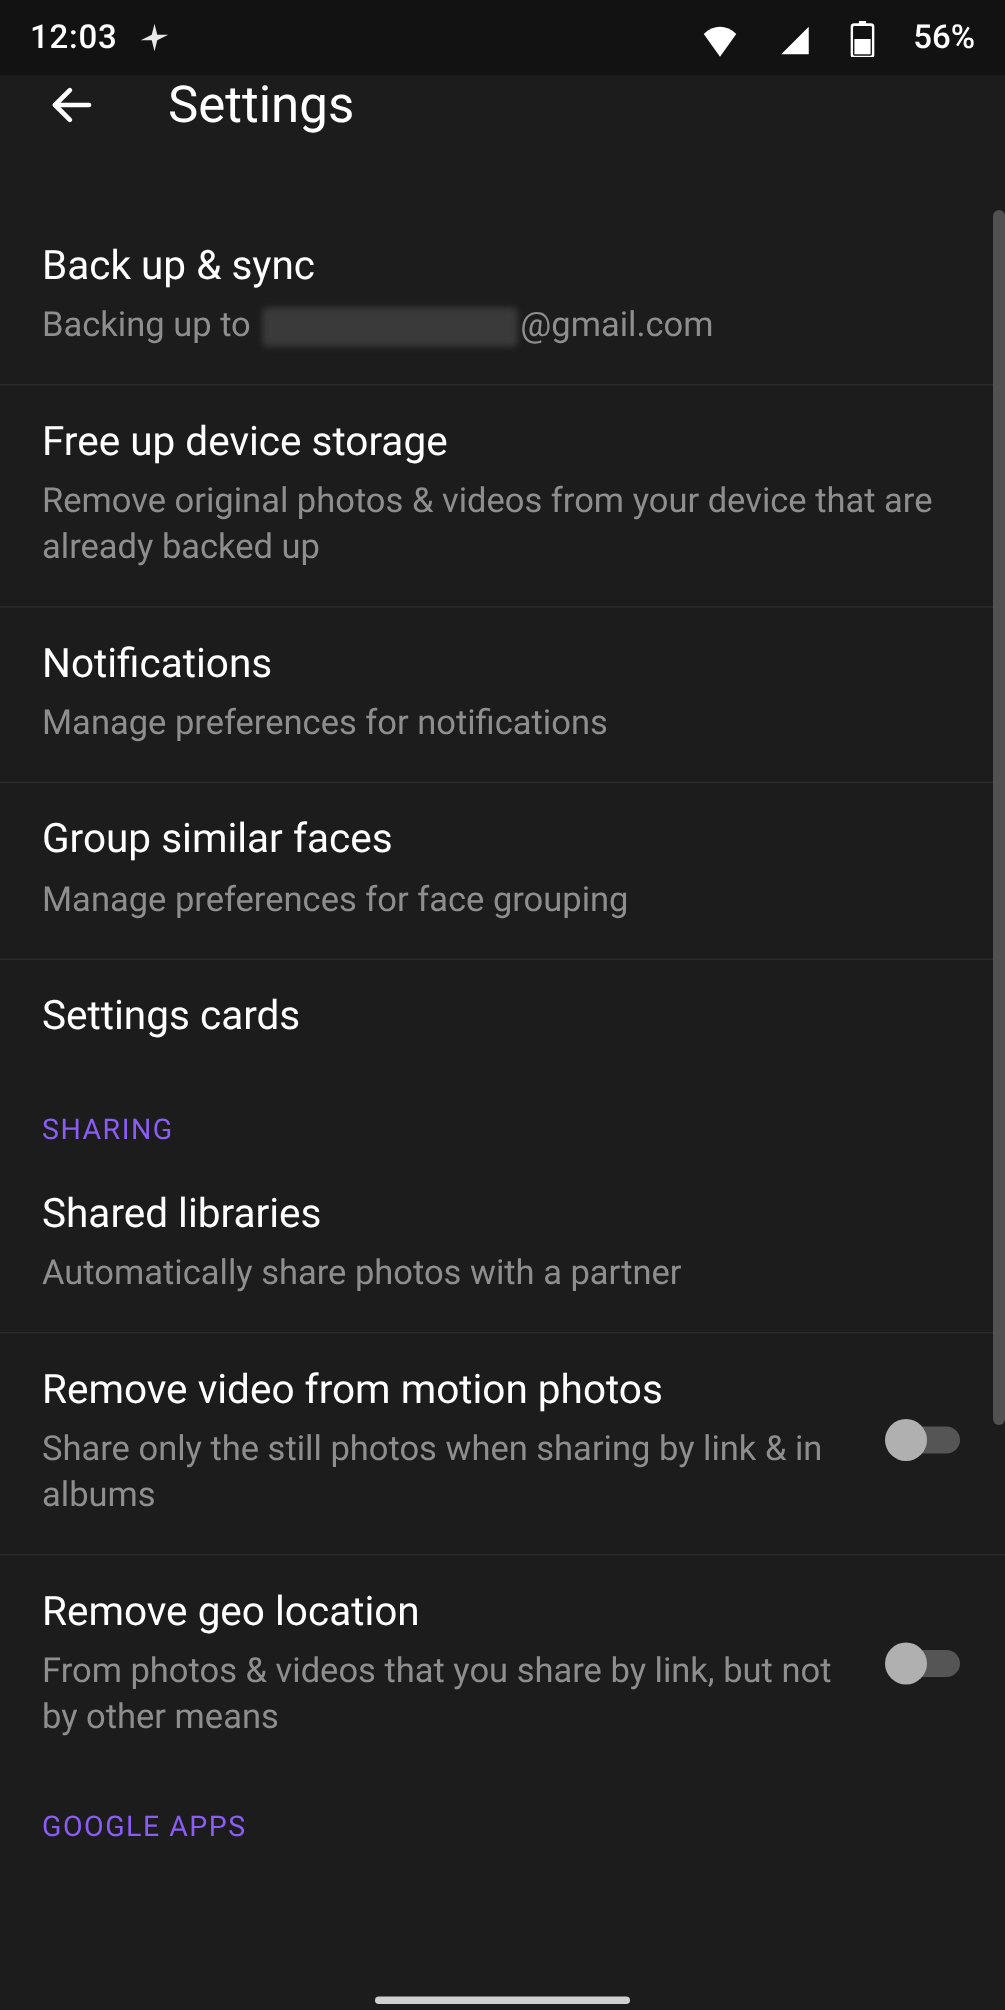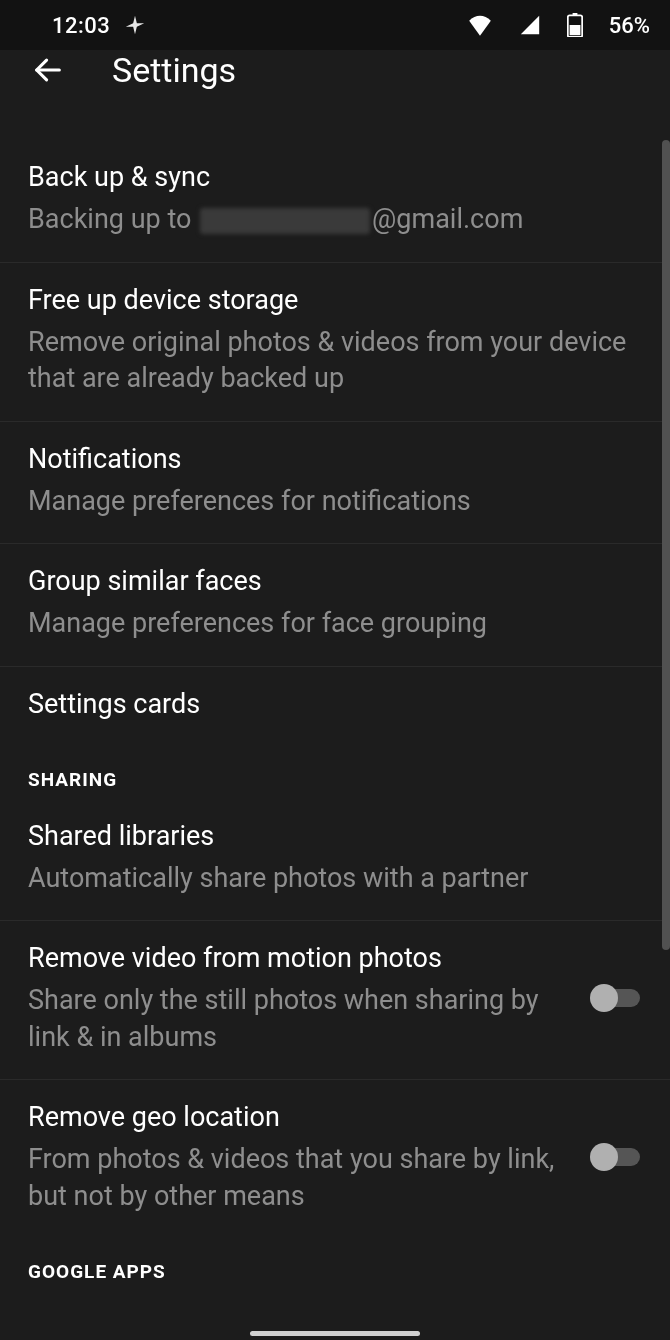--- a/index.html
+++ b/index.html
@@ -1,44 +1,44 @@
 <!DOCTYPE html>
 <html><head>
 <meta charset="utf-8">
 <style>
   * { box-sizing: border-box; margin:0; padding:0; }
   html,body { width:670px; height:1340px; background:#121212; color:#e6e6e6; font-family: Roboto, "Helvetica Neue", Arial, sans-serif; overflow:hidden; }
   body { background:#1c1c1c; }
 
   
-  .status-bar { height:50px; background:#121212; display:flex; align-items:center; justify-content:space-between; padding:0 20px; color:#ffffff; font-size:22px;margin-left:32px; }
+  .status-bar { height:50px; background:#121212; display:flex; align-items:center; justify-content:space-between; padding:0 20px; color:#ffffff; font-size:22px; }
   .status-left { display:flex; align-items:center; gap:14px; }
-  .status-right { display:flex; align-items:center; gap:26px; }
+  .status-right { display:flex; align-items:flex-end; gap:26px; }
   .status-time { font-weight:500; letter-spacing:0.5px; }
   .pinwheel-icon { width:22px; height:22px; }
   .pinwheel-icon svg { display:block; }
   .icon-svg { display:block; }
 
   
   .settings-header { height:90px; background:#1c1c1c; display:flex; align-items:flex-start; padding:0 28px; color:#ffffff; }
   .back-btn { width:40px; height:40px; display:flex; align-items:center; justify-content:center; color:#ffffff; cursor:pointer; }
   .settings-title { font-size:34px; font-weight:400; margin-left:44px; color:#ffffff; }
 
   
   .content { position:relative; }
   .scroll-indicator { position:absolute; right:0; top:0; width:8px; height:810px; background:#515151; border-radius:4px; }
 
   .item { padding:20px 28px 24px 28px; border-bottom:1px solid #2a2a2a; }
   .item:last-child { border-bottom:none; }
   .item-title { font-size:27px; font-weight:400; color:#ffffff; line-height:1.3; }
-  .item-subtitle { font-size:27px; color:#8e8e8e; margin-top:6px; line-height:1.35; }
+  .item-subtitle { font-size:23px; color:#8e8e8e; margin-top:6px; line-height:1.35; }
 
   .item.no-border { border-bottom:none; }
 
-  .section-label { padding:22px 28px 8px 28px; font-size:19px; letter-spacing:1px; color:#ffffff; font-weight:700; }
+  .section-label { padding:22px 28px 8px 28px; font-size:19px; letter-spacing:1px; color:#8b5cf6; font-weight:400; }
 
   .item-row { display:flex; align-items:center; justify-content:space-between; gap:16px; }
   .item-text { flex:1; }
   .toggle-wrap { display:flex; align-items:center; height:70px; }
 
   .toggle { position:relative; width:52px; height:28px; }
   .toggle-track { position:absolute; top:5px; left:2px; right:2px; height:18px; background:#555555; border-radius:9px; }
   .toggle-thumb { position:absolute; top:0; left:0; width:28px; height:28px; background:#b0b0b0; border-radius:50%; }
 
   .email-redact { display:inline-block; width:170px; height:26px; background:#3a3a3a; border-radius:3px; vertical-align:middle; margin:0 2px; filter:blur(2px); }

